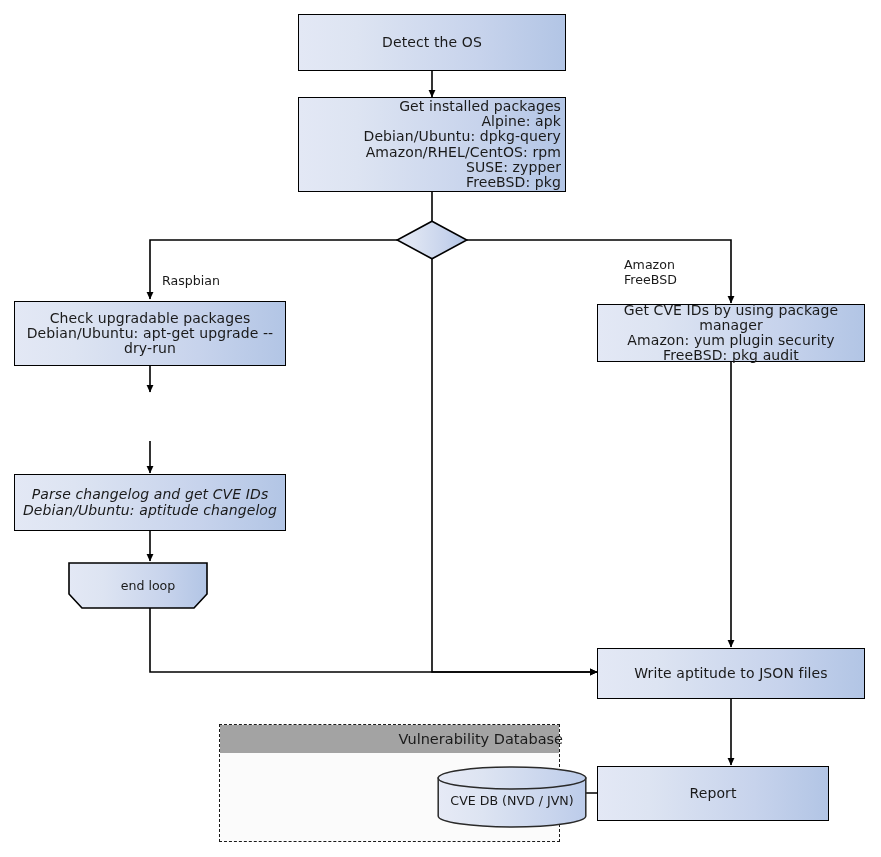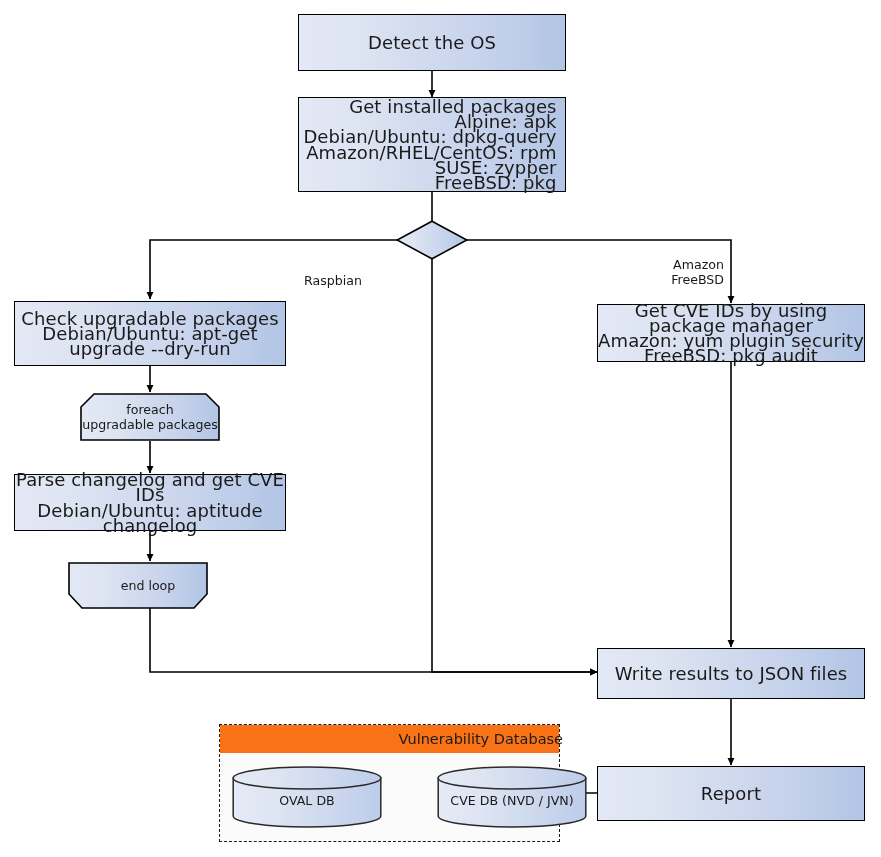--- a/index.html
+++ b/index.html
@@ -28,28 +28,28 @@
   }
   .node {
     position: absolute;
     box-sizing: border-box;
     border: 1.6px solid #000000;
     background: linear-gradient(to right, #e3e8f5 0%, #dde4f2 22%, #c7d3ec 68%, #b2c5e5 100%);
     display: flex;
     align-items: center;
     justify-content: center;
     color: #1a1a1a;
-    font-size: 18px;
+    font-size: 14px;
     line-height: 15.2px;
     text-align: center;
     white-space: pre-line;
     letter-spacing: 0.1px;
   }
   .node.right-align {
-    justify-content: center;
+    justify-content: flex-end;
     text-align: right;
     padding-right: 4px;
   }
   .node .txt { display: block; }
   .loop-wrap { position: absolute; }
   .loop-wrap svg { position: absolute; left: 0; top: 0; overflow: visible; }
   .loop-wrap .label {
     position: absolute;
     left: 0; top: 0;
     width: 100%; height: 100%;
@@ -61,34 +61,34 @@
   .diamond-wrap { position: absolute; }
 
   .edge-label {
     position: absolute;
     font-size: 12.6px;
     line-height: 15.2px;
     color: #1a1a1a;
     white-space: pre-line;
   }
   .edge-label.right-align { text-align: right; }
-  .edge-label.center-align { text-align: right; }
+  .edge-label.center-align { text-align: left; }
 
   .group-box {
     position: absolute;
     box-sizing: border-box;
     border: 1.7px dashed #1a1a1a;
     background: #fbfbfb;
   }
   .group-header {
     position: absolute;
     left: 0; top: 0;
     width: 100%;
     height: 28px;
-    background: #f97316;
+    background: #a3a3a3;
     box-sizing: border-box;
     display: flex;
     align-items: center;
     justify-content: flex-end;
   }
   .group-title {
     font-size: 14.5px;
     color: #1a1a1a;
     white-space: nowrap;
     transform: translateX(4px);
@@ -179,37 +179,22 @@
   <div class="edge-label center-align" style="left:624px; top:242px; width:100px;">
     <span>Amazon
 FreeBSD</span>
   </div>
 
   <div class="node" style="left:14px; top:301px; width:272px; height:65px;">
     <span class="txt">Check upgradable packages
 Debian/Ubuntu: apt-get upgrade --dry-run</span>
   </div>
 
-  <div class="loop-wrap" style="left:80px; top:393px; width:140px; height:48px;">
-    <svg width="140" height="48" viewBox="0 0 140 48">
-      <defs>
-        <linearGradient id="lgrad1" x1="0" y1="0" x2="1" y2="0">
-          <stop offset="0%" stop-color="#e3e8f5"></stop>
-          <stop offset="25%" stop-color="#dde4f2"></stop>
-          <stop offset="70%" stop-color="#c7d3ec"></stop>
-          <stop offset="100%" stop-color="#b2c5e5"></stop>
-        </linearGradient>
-      </defs>
-      <path d="M1,14 L14,1 L126,1 L139,14 L139,47 L1,47 Z" fill="url(#lgrad1)" stroke="#000" stroke-width="1.6"></path>
-    </svg>
-    <div class="label">foreach
-upgradable  packages</div>
-  </div>
-
-  <div class="node" style="left:14px; top:474px; width:272px; height:57px;">
+
+  <div class="node" style="left:14px; top:474px; width:272px; height:57px;font-style:italic;">
     <span class="txt">Parse changelog and get  CVE IDs
 Debian/Ubuntu: aptitude changelog</span>
   </div>
 
   <div class="loop-wrap" style="left:68px; top:562px; width:160px; height:47px;">
     <svg width="140" height="47" viewBox="0 0 140 47">
       <defs>
         <linearGradient id="lgrad2" x1="0" y1="0" x2="1" y2="0">
           <stop offset="0%" stop-color="#e3e8f5"></stop>
           <stop offset="25%" stop-color="#dde4f2"></stop>
@@ -222,48 +207,33 @@
     <div class="label">end loop</div>
   </div>
 
   <div class="node" style="left:597px; top:304px; width:268px; height:58px;">
     <span class="txt">Get CVE IDs by using package manager
 Amazon: yum plugin security
 FreeBSD: pkg audit</span>
   </div>
 
   <div class="node" style="left:597px; top:648px; width:268px; height:51px;">
-    <span class="txt">Write results to JSON files</span>
-  </div>
-
-  <div class="node" style="left:597px; top:766px; width:268px; height:55px;">
+    <span class="txt">Write aptitude to JSON files</span>
+  </div>
+
+  <div class="node" style="left:597px; top:766px; width:232px; height:55px;">
     <span class="txt">Report</span>
   </div>
 
   <div class="group-box" style="left:219px; top:724px; width:341px; height:118px;">
     <div class="group-header">
       <span class="group-title">Vulnerability Database</span>
     </div>
   </div>
 
-  <div class="cyl" style="left:232px; top:766px; width:150px; height:62px;">
-    <svg width="150" height="62" viewBox="0 0 150 62">
-      <defs>
-        <linearGradient id="cgrad1" x1="0" y1="0" x2="1" y2="0">
-          <stop offset="0%" stop-color="#e6eaf6"></stop>
-          <stop offset="30%" stop-color="#dde4f2"></stop>
-          <stop offset="75%" stop-color="#c9d5ed"></stop>
-          <stop offset="100%" stop-color="#bcccea"></stop>
-        </linearGradient>
-      </defs>
-      <path d="M1.2,12 L1.2,50 A73.8,11 0 0 0 148.8,50 L148.8,12 Z" fill="url(#cgrad1)" stroke="#2a2a2a" stroke-width="1.5"></path>
-      <ellipse cx="75" cy="12" rx="73.8" ry="11" fill="url(#cgrad1)" stroke="#2a2a2a" stroke-width="1.5"></ellipse>
-    </svg>
-    <div class="label">OVAL DB</div>
-  </div>
 
   <div class="cyl" style="left:397px; top:766px; width:150px; height:62px;margin-left:40px;">
     <svg width="150" height="62" viewBox="0 0 150 62">
       <defs>
         <linearGradient id="cgrad2" x1="0" y1="0" x2="1" y2="0">
           <stop offset="0%" stop-color="#e6eaf6"></stop>
           <stop offset="30%" stop-color="#dde4f2"></stop>
           <stop offset="75%" stop-color="#c9d5ed"></stop>
           <stop offset="100%" stop-color="#bcccea"></stop>
         </linearGradient>

